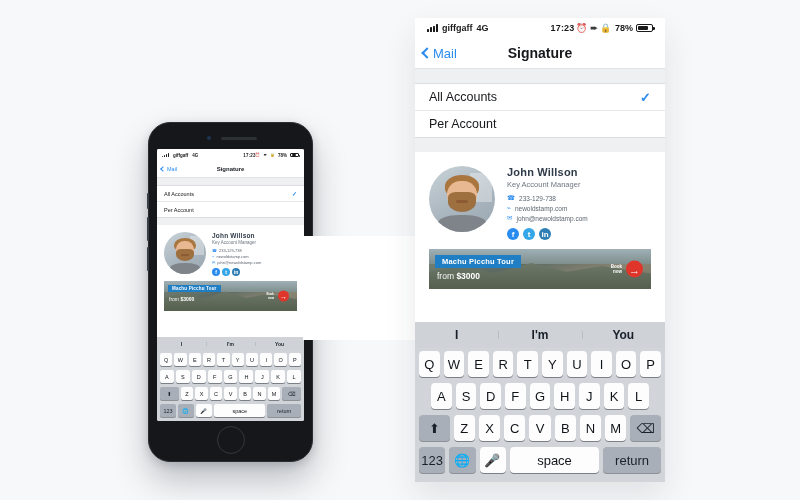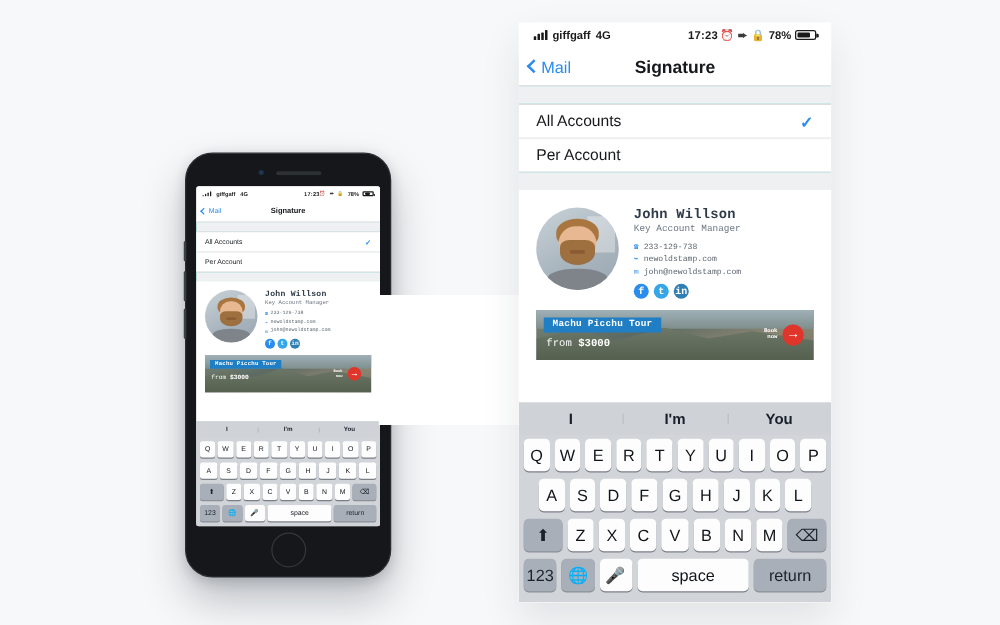--- a/index.html
+++ b/index.html
@@ -49,32 +49,32 @@
     position:absolute;left:8px;display:flex;align-items:center;gap:2px;
     color:#2b8cf0;font-size:13px;
   }
   .chev{
     display:inline-block;width:6px;height:6px;
     border-left:2px solid #2b8cf0;border-bottom:2px solid #2b8cf0;
     transform:rotate(45deg);
   }
   .nav-title{font-size:14px;font-weight:700;color:#16181c;}
 
-  .grouped{background:#14b8a6;flex:0 0 auto;}
+  .grouped{background:#ef4444;flex:0 0 auto;}
   .gap{height:12px;background:#eef0f2;}
   .rows{background:#fff;border-top:1px solid #dcdee1;border-bottom:1px solid #dcdee1;}
   .row{
     display:flex;align-items:center;justify-content:space-between;
     padding:0 14px;background:#fff;color:#16181c;font-size:13px;
   }
   .row + .row{border-top:1px solid #e6e8ea;}
   .tick{color:#2b8cf0;font-weight:700;}
 
   
-  .sig-area{background:#ffffff;flex:1 1 auto;padding:14px 14px 0 14px;box-sizing:border-box;font-family:Liberation Mono, monospace;}
+  .sig-area{background:#ffffff;flex:1 1 auto;padding:14px 14px 0 14px;box-sizing:border-box;}
   .sig-top{display:flex;gap:12px;align-items:flex-start;}
   .avatar{
     border-radius:50%;overflow:hidden;flex:0 0 auto;
     background:linear-gradient(150deg,#c9d2d8 0%,#aab6bf 55%,#9aa7b0 100%);
     position:relative;
   }
   .avatar .hair{position:absolute;left:24%;top:14%;width:52%;height:34%;background:#a9763f;border-radius:50% 50% 42% 42%;}
   .avatar .face{position:absolute;left:28%;top:22%;width:44%;height:44%;background:#e8b893;border-radius:46% 46% 50% 50%;}
   .avatar .beard{position:absolute;left:29%;top:40%;width:42%;height:30%;background:#9a6b3a;border-radius:30% 30% 55% 55%;opacity:.95;}
   .avatar .mouth{position:absolute;left:41%;top:52%;width:18%;height:4%;background:#8c5a33;border-radius:2px;}

